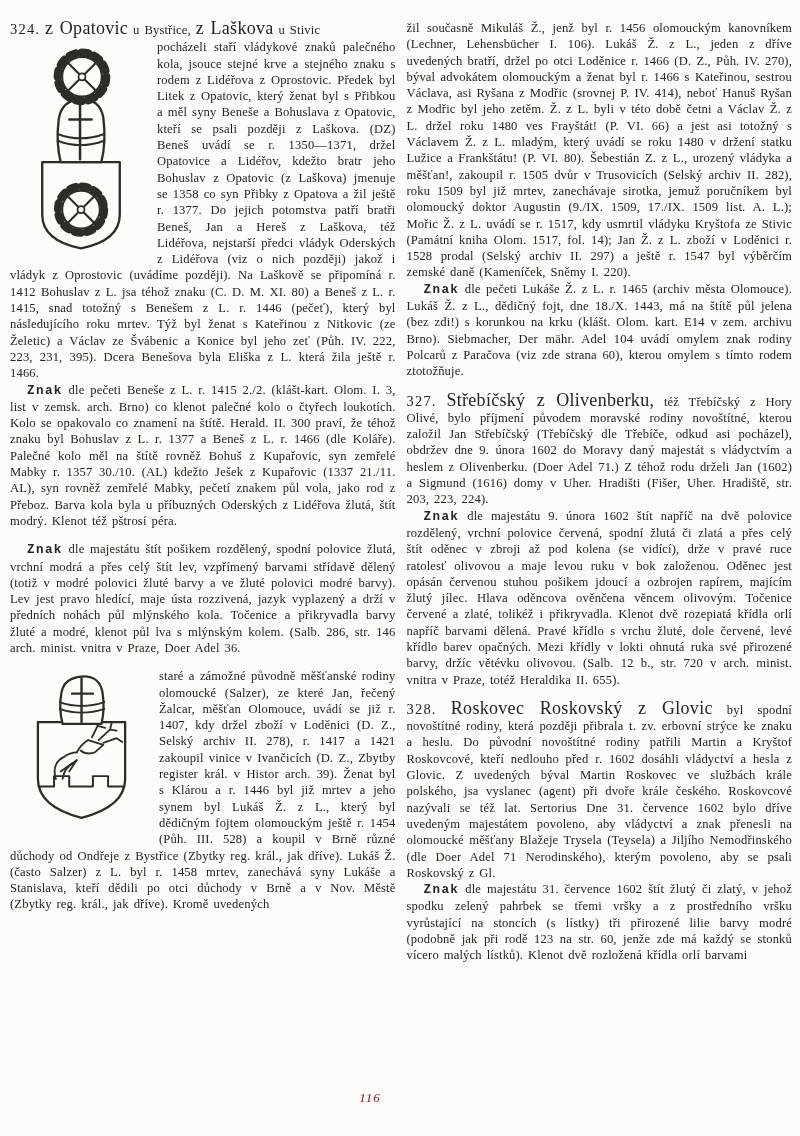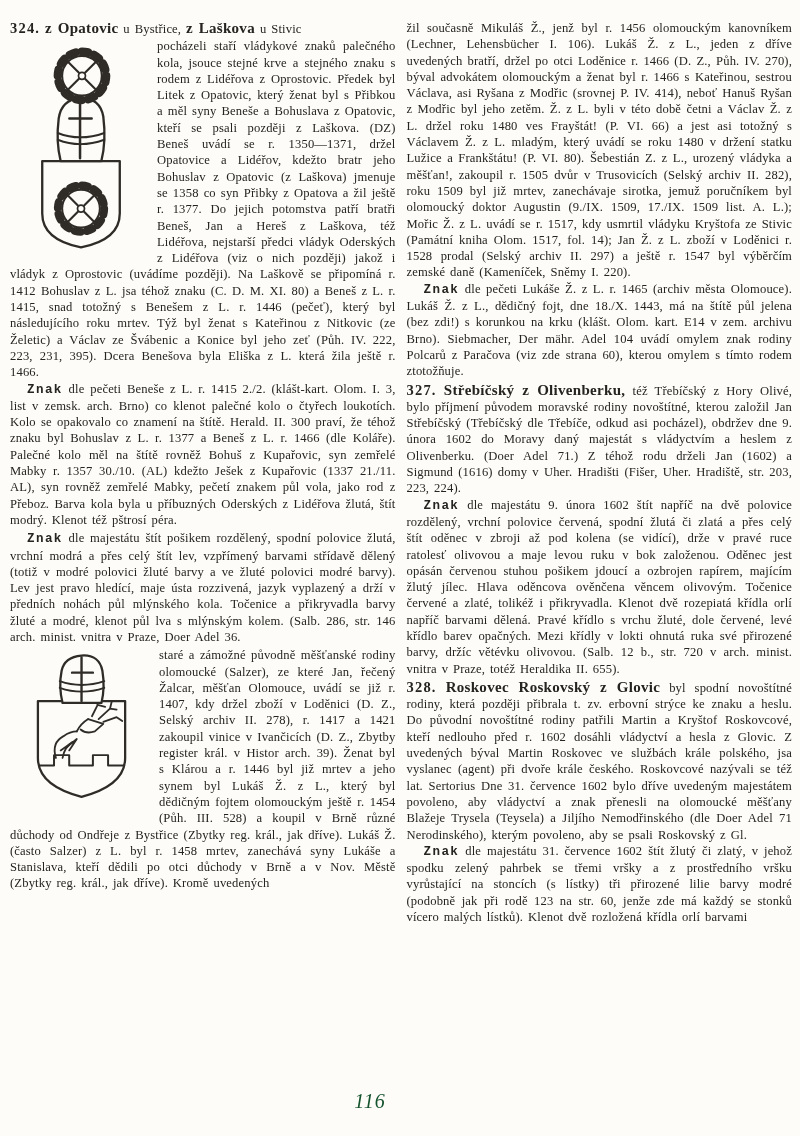--- a/index.html
+++ b/index.html
@@ -20,41 +20,41 @@
   .cols{display:flex;gap:11px;}
   .col{width:387px;box-sizing:border-box;}
   p{margin:0;padding:0;}
   .txt{
     font-size:12.6px;
     line-height:16.3px;
     text-align:justify;
     word-spacing:1.6px;
     letter-spacing:.15px;
   }
-  .entry{margin-top:2px;}
+  .entry{margin-top:12px;}
   .entry:first-child{margin-top:0;}
-  .enum{font-size:14.5px;font-weight:bold;letter-spacing:1.2px;}
-  .ename{font-size:15px;font-weight:bold;letter-spacing:.3px;white-space:nowrap;}
+  .enum{font-size:14.5px;font-weight:normal;letter-spacing:1.2px;}
+  .ename{font-size:18px;font-weight:normal;letter-spacing:.3px;white-space:nowrap;}
   .head{margin-bottom:1px;}
   .znak{text-indent:17px;}
   .znak b{letter-spacing:1.4px;font-family:Liberation Mono, monospace;}
   .arms{
     float:left;
     margin:4px 13px 2px 8px;
   }
   .arms svg{display:block;}
   .pageno{
     position:absolute;
     left:0;right:60px;
     top:1090px;
     text-align:center;
     font-style:italic;
-    font-size:20px;
+    font-size:13px;
     letter-spacing:1px;
-    color:#14532d;
+    color:#7f1d1d;
   }
   .stroke{fill:none;stroke:#2f2c28;stroke-width:2.4;stroke-linecap:round;stroke-linejoin:round;}
   .fillw{fill:#fdfcf8;stroke:#2f2c28;stroke-width:2.4;stroke-linejoin:round;}
 </style>
 </head>
 <body>
 
 <div class="page">
   <div class="cols">
 

